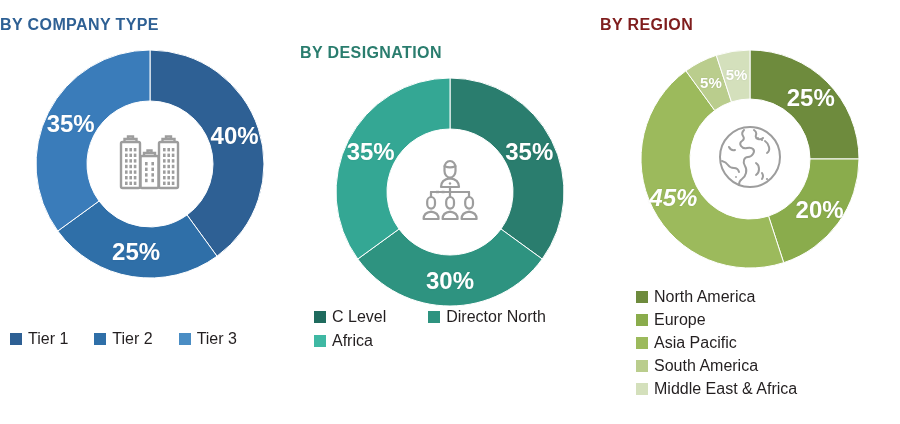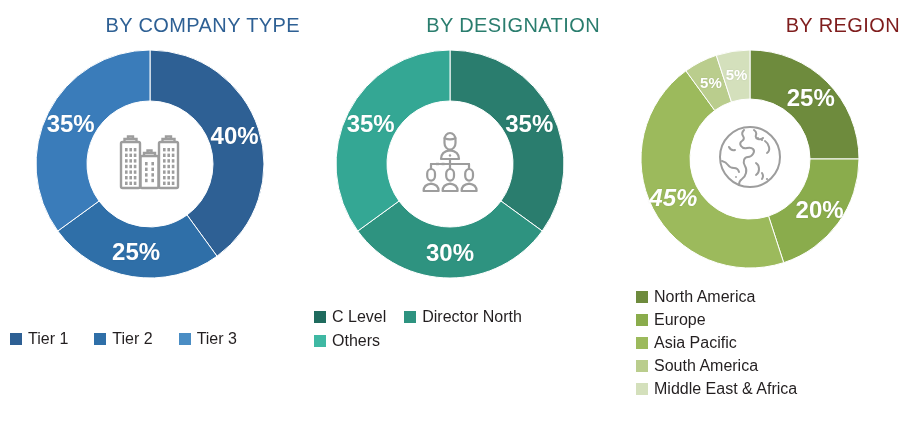--- a/index.html
+++ b/index.html
@@ -25,31 +25,31 @@
   .panel {
     position: relative;
     height: 424px;
     box-sizing: border-box;
   }
   .panel-company { width: 300px; }
   .panel-designation { width: 300px; }
   .panel-region { width: 300px; }
 
   .panel-title {
-    text-align: right;
-    font-weight: normal;
-    font-size: 20px;
+    text-align: left;
+    font-weight: bold;
+    font-size: 16px;
     letter-spacing: 0.4px;
     padding-top: 12px;
     height: 30px;
     line-height: 26px;
     white-space: nowrap;
   }
   .title-company { color: #2E6094; }
-  .title-designation { color: #2A7D6E; }
+  .title-designation { color: #2A7D6E; margin-top: 28px; }
   .title-region { color: #7f1d1d; }
 
   .donut-wrap {
     position: relative;
     margin: 0 auto;
     margin-top: 6px;
   }
   .donut-wrap.w1 { width: 232px; height: 232px; }
   .donut-wrap.w2 { width: 232px; height: 232px; }
   .donut-wrap.w3 { width: 222px; height: 222px; }
@@ -110,21 +110,21 @@
     top: 330px;
     padding-left: 10px;
   }
   .legend-company .legend-item { margin-right: 26px; }
 
   
   .legend-designation {
     top: 308px;
     padding-left: 14px;
   }
-  .legend-designation .legend-item { margin-right: 18px; }
+  .legend-designation .legend-item { margin-right: 42px; }
 
   
   .legend-region {
     top: 288px;
     padding-left: 36px;
   }
   .legend-region .legend-row { flex-direction: column; flex-wrap: nowrap; }
   .legend-region .legend-item { margin-bottom: 5px; }
 </style>
 </head>
@@ -289,21 +289,21 @@
           <div class="legend-item">
             <span class="swatch" style="background: rgb(31, 107, 94);"></span>
             <span>C Level</span>
           </div>
           <div class="legend-item">
             <span class="swatch" style="background: rgb(46, 147, 128);"></span>
             <span>Director North</span>
           </div>
           <div class="legend-item">
             <span class="swatch" style="background: rgb(63, 184, 163);"></span>
-            <span>Others</span>
+            <span>Africa</span>
           </div>
         </div>
     </div>
   </div>
 
   <div class="panel panel-region">
     <div class="panel-title title-region">BY REGION</div>
 
     <div class="donut-wrap w3">
       <svg class="donut-svg" id="donut-region" width="222" height="222" viewBox="0 0 222 222">

